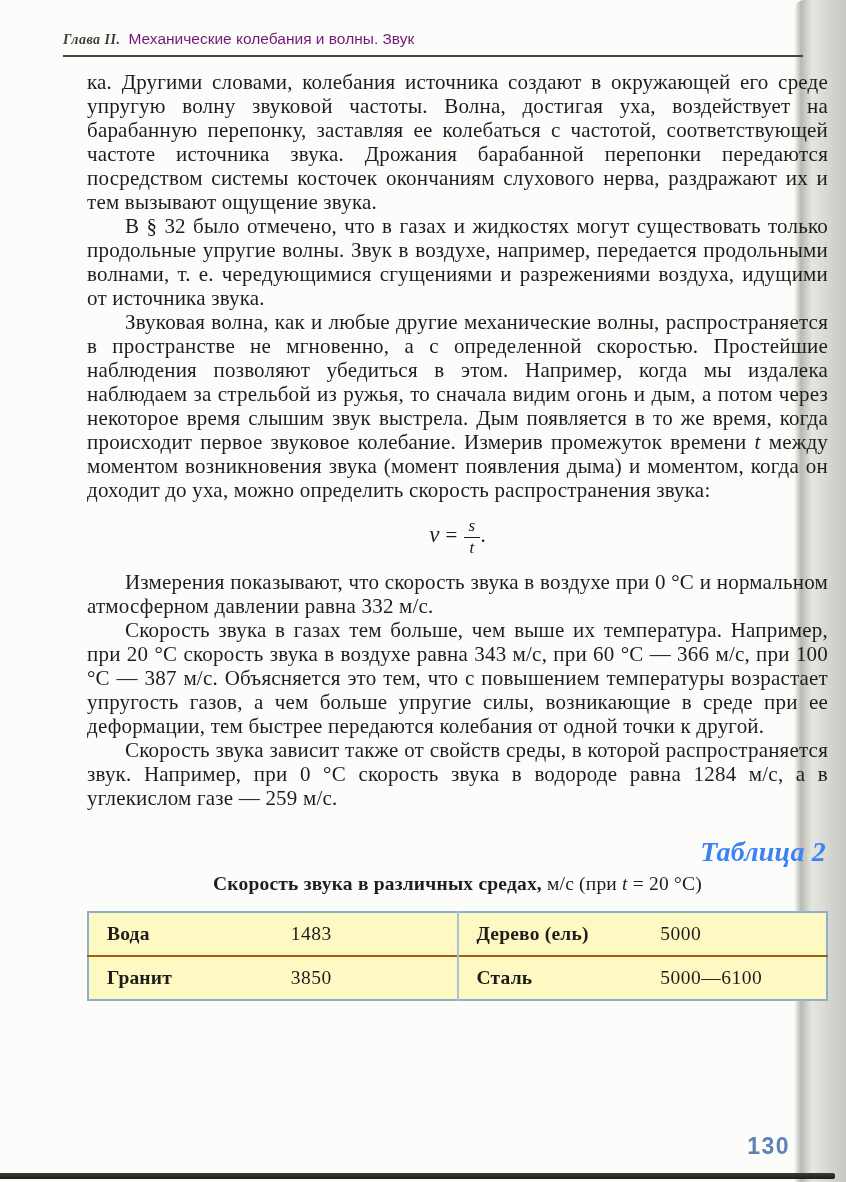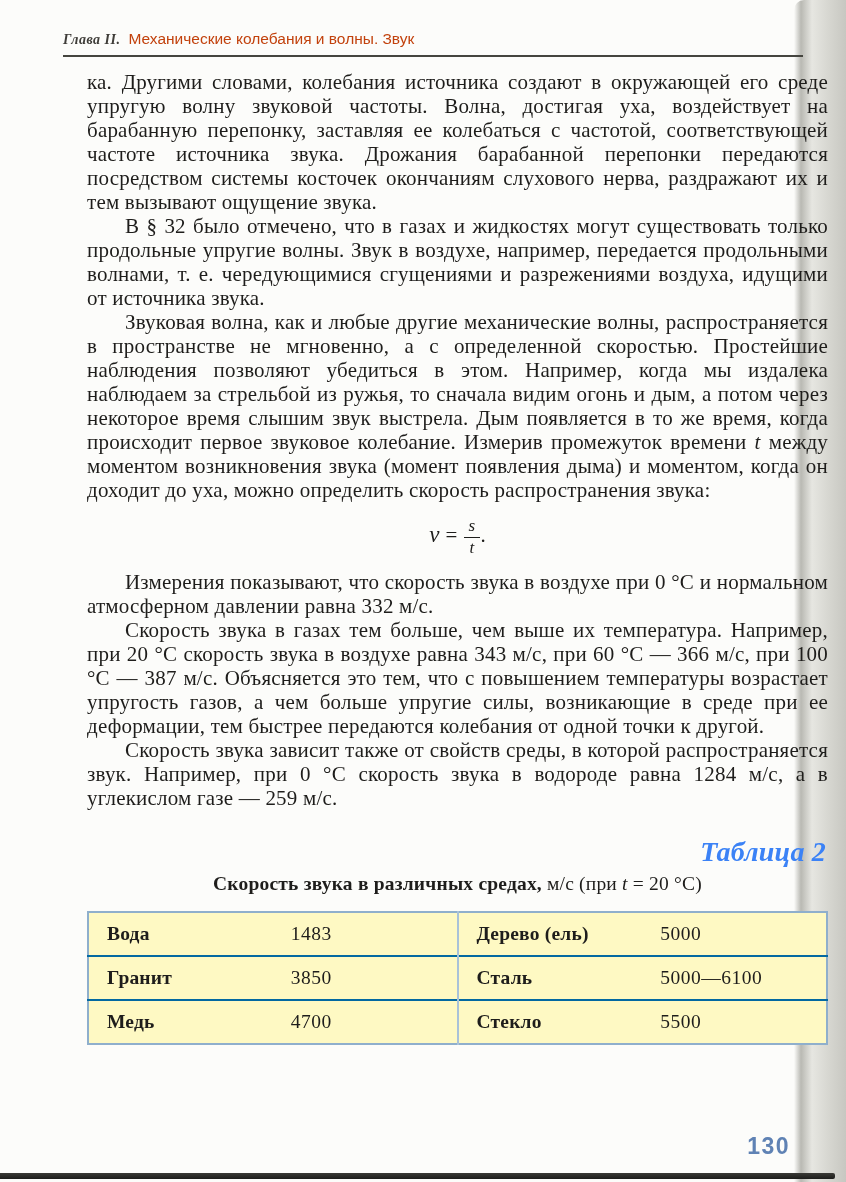--- a/index.html
+++ b/index.html
@@ -21,21 +21,21 @@
     position:absolute; left:63px; top:30px; width:740px;
     border-bottom:2px solid #45453f; padding-bottom:7px;
     white-space:nowrap;
   }
   .chapter-label {
     font-style:italic; font-weight:bold; font-size:14px; color:#3f3d39;
     letter-spacing:0.5px;
   }
   .chapter-title {
     font-family:"Liberation Sans", sans-serif; font-size:15.5px;
-    color:#c2410c; margin-left:4px;
+    color:#701a75; margin-left:4px;
   }
   
   .body-text {
     position:absolute; left:63px; top:70px; width:741px;
     font-size:21px; line-height:24px; text-align:justify;
     letter-spacing:0.2px;
     margin-left:24px;
   }
   .body-text p { margin:0; text-indent:38px; }
   .body-text p.no-indent { text-indent:0; }
@@ -59,21 +59,21 @@
     font-style:italic; font-weight:bold; font-size:28px; color:#3b82f6;
   }
   .tbl-title { text-align:center; font-size:19.5px; margin:0 0 15px; text-indent:0 !important; }
   .tbl-title .bold { font-weight:bold; }
   
   table.speed-table {
     width:100%; border-collapse:collapse; background:#fef9c3;
     border:2px solid #8fafcc;
   }
   table.speed-table td {
-    border-top:2px solid #0369a1; font-size:19.5px;
+    border-top:2px solid #a16207; font-size:19.5px;
     padding:9px 6px 9px 18px; height:22px; vertical-align:middle;
   }
   table.speed-table tr:first-child td { border-top:none; }
   table.speed-table td.divider { border-left:2px solid #a9c2d8; }
   table.speed-table td.name { font-weight:bold; width:25%; }
   table.speed-table td.val  { width:25%; letter-spacing:0.5px; }
   
   .page-number {
     position:absolute; left:0; right:56px; bottom:22px; text-align:right;
     font-family:"Liberation Sans", sans-serif; font-weight:bold;
@@ -126,26 +126,20 @@
         <td class="val">1483</td>
         <td class="name divider">Дерево (ель)</td>
         <td class="val">5000</td>
       </tr>
       <tr>
         <td class="name">Гранит</td>
         <td class="val">3850</td>
         <td class="name divider">Сталь</td>
         <td class="val">5000—6100</td>
       </tr>
-      <tr>
-        <td class="name">Медь</td>
-        <td class="val">4700</td>
-        <td class="name divider">Стекло</td>
-        <td class="val">5500</td>
-      </tr>
     </tbody>
       </table>
 
   </div>
 
   <div class="page-number">130</div>
 
   <div class="footer-bar"></div>
 
 </div>

